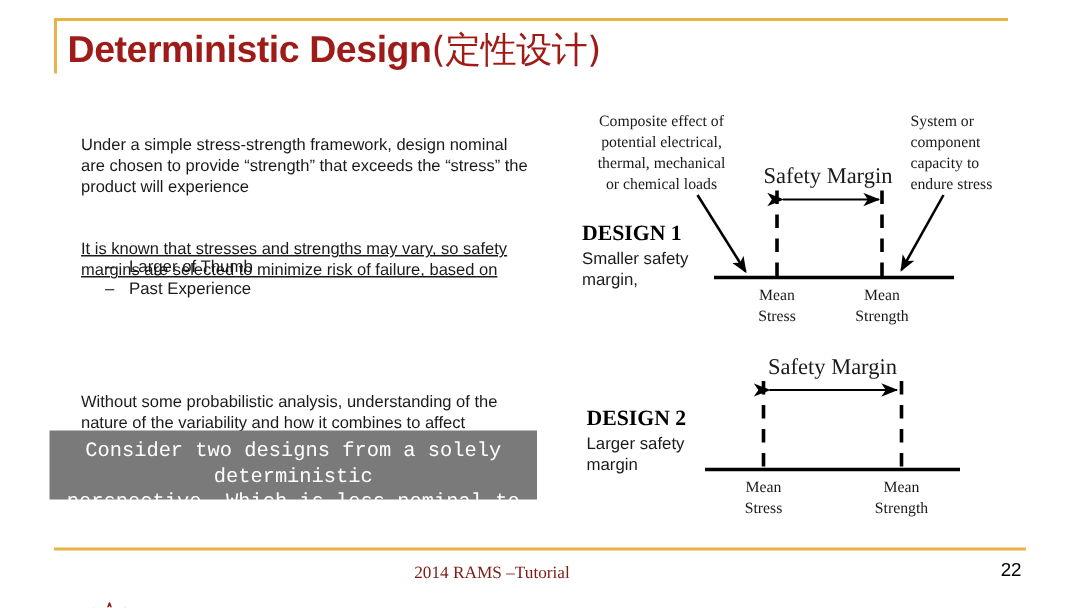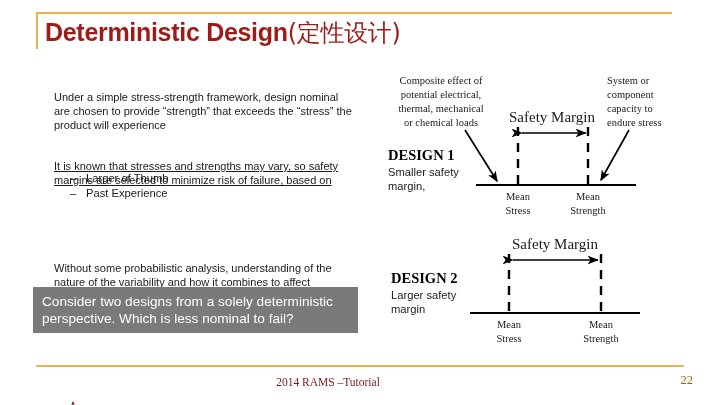--- a/index.html
+++ b/index.html
@@ -78,25 +78,26 @@
 
   
   #callout {
     position: absolute;
     left: 33px;
     top: 287px;
     width: 325px;
     height: 46px;
     background: #7a7a7a;
     color: #ffffff;
-    font-family: Liberation Sans, sans-serif;
+    font-family: Liberation Mono, monospace;
     font-size: 13.6px;
     line-height: 17px;
     padding: 6px 9px 0 9px;
     box-sizing: border-box;
+    text-align: center;
   }
 
   
   #diagram {
     position: absolute;
     left: 355px;
     top: 62px;
     width: 365px;
     height: 295px;
     margin-left: 28px;
@@ -120,25 +121,25 @@
     left: 0;
     top: 376px;
     width: 656px;
     text-align: center;
     font-family: "Liberation Serif", serif;
     font-size: 11.5px;
     color: #7d1b16;
   }
   #page-number {
     position: absolute;
-    right: 27px;
+    right: 39px;
     top: 373px;
-    font-family: Liberation Serif, serif;
+    font-family: Liberation Sans, sans-serif;
     font-size: 12.5px;
-    color: #a16207;
+    color: #000000;
   }
   #footer-logo {
     position: absolute;
     left: 48px;
     top: 368px;
     width: 50px;
     height: 34px;
     margin-top: 32px;
   }
   #footer-logo .logo-text {

